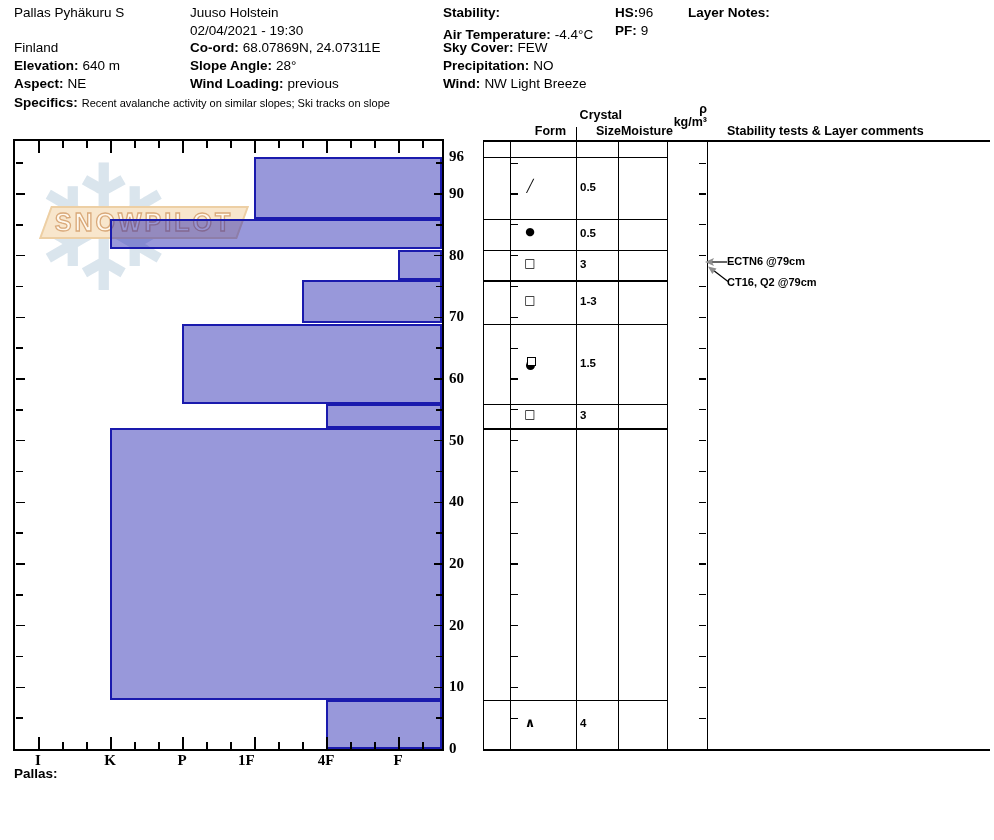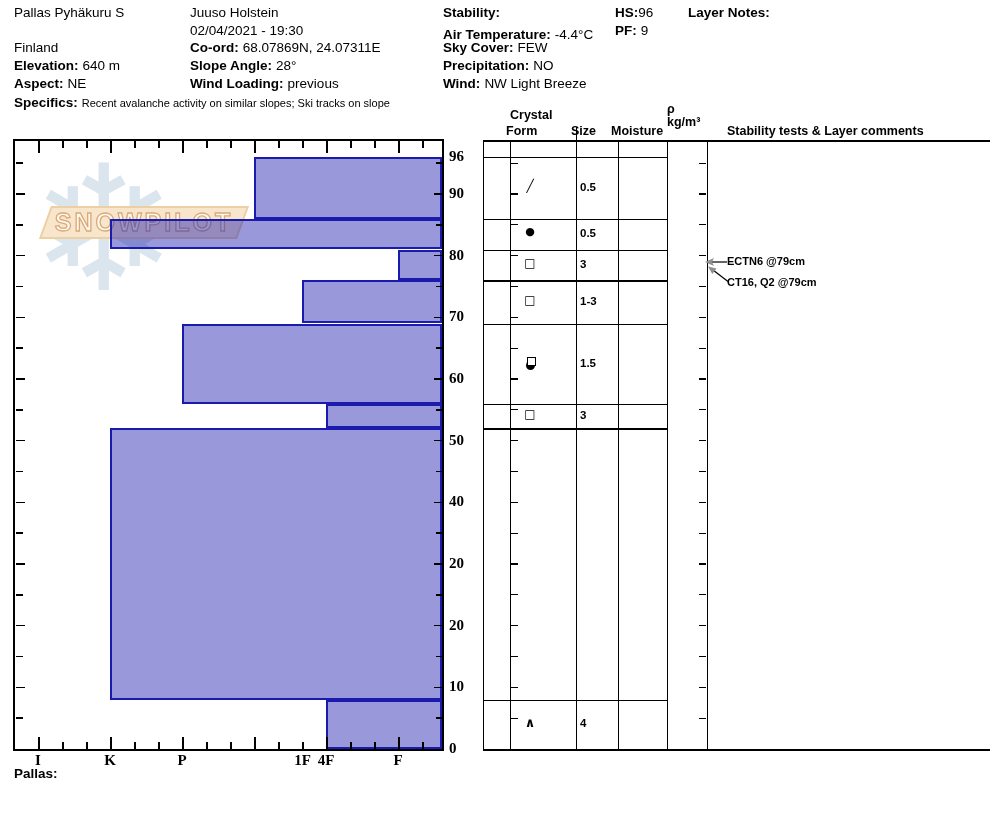--- a/index.html
+++ b/index.html
@@ -7,21 +7,21 @@
          font-family:"Liberation Sans",sans-serif;color:#000;}
   .abs{position:absolute;}
   .hline{position:absolute;background:#000;}
   .vline{position:absolute;background:#000;}
   .hdr{font-size:13.5px;line-height:17px;white-space:nowrap;}
   .hdr b{font-weight:bold;}
   .hdr .v{margin-left:4px;}
   .small{font-size:11px;margin-top:28px;}
   .axis-num{position:absolute;font-family:"Liberation Serif",serif;font-weight:bold;
             font-size:15px;white-space:nowrap;}
-  .thead{position:absolute;font-weight:bold;font-size:12.5px;white-space:nowrap;text-align:left;}
+  .thead{position:absolute;font-weight:bold;font-size:12.5px;white-space:nowrap;text-align:right;}
   .bar{position:absolute;background:rgba(26,26,173,0.45);border:2px solid #1a1aad;
        box-sizing:border-box;z-index:2;}
   .tick{position:absolute;background:#000;z-index:4;}
   .frame{position:absolute;border:2px solid #000;box-sizing:border-box;z-index:4;pointer-events:none;}
   .cellsym{position:absolute;font-family:"DejaVu Sans",sans-serif;text-align:center;z-index:3;}
   .cellsize{position:absolute;font-weight:bold;font-size:11.5px;z-index:3;}
   .testlbl{position:absolute;font-weight:bold;font-size:11px;white-space:nowrap;z-index:5;}
   .flake{position:absolute;left:30px;top:142px;font-family:"DejaVu Sans",sans-serif;
          font-size:175px;line-height:1;color:#bcd0df;opacity:.55;z-index:0;}
   .banner{position:absolute;left:45px;top:206px;width:198px;height:33px;background:#f8e6cc;
@@ -153,21 +153,21 @@
       <div class="axis-num" style="left: 449px; top: 370px;">60</div>
       <div class="axis-num" style="left: 449px; top: 431.667px;">50</div>
       <div class="axis-num" style="left: 449px; top: 493.333px;">40</div>
       <div class="axis-num" style="left: 449px; top: 555px;">20</div>
       <div class="axis-num" style="left: 449px; top: 616.667px;">20</div>
       <div class="axis-num" style="left: 449px; top: 678.333px;">10</div>
       <div class="axis-num" style="left: 449px; top: 740px;">0</div>
       <div class="axis-num" style="left: 22px; top: 752px; width: 32px; text-align: center;">I</div>
       <div class="axis-num" style="left: 94px; top: 752px; width: 32px; text-align: center;">K</div>
       <div class="axis-num" style="left: 166px; top: 752px; width: 32px; text-align: center;">P</div>
-      <div class="axis-num" style="left: 238px; top: 752px; width: 32px; text-align: right; margin-left: 41px;">1F</div>
+      <div class="axis-num" style="left: 238px; top: 752px; width: 32px; text-align: left;">1F</div>
       <div class="axis-num" style="left: 310px; top: 752px; width: 32px; text-align: center;">4F</div>
       <div class="axis-num" style="left: 382px; top: 752px; width: 32px; text-align: center;">F</div>
     </div>
   <div id="table-layer">
       <div class="tick" style="left: 511px; top: 717.567px; width: 7px; height: 1.2px;"></div>
       <div class="tick" style="left: 699px; top: 717.567px; width: 7px; height: 1.2px;"></div>
       <div class="tick" style="left: 511px; top: 686.733px; width: 7px; height: 1.2px;"></div>
       <div class="tick" style="left: 699px; top: 686.733px; width: 7px; height: 1.2px;"></div>
       <div class="tick" style="left: 511px; top: 655.9px; width: 7px; height: 1.2px;"></div>
       <div class="tick" style="left: 699px; top: 655.9px; width: 7px; height: 1.2px;"></div>

